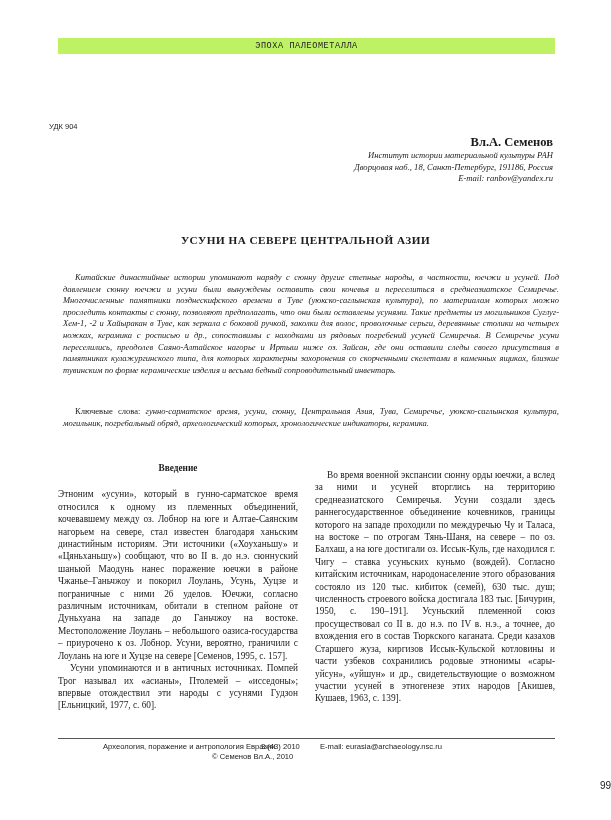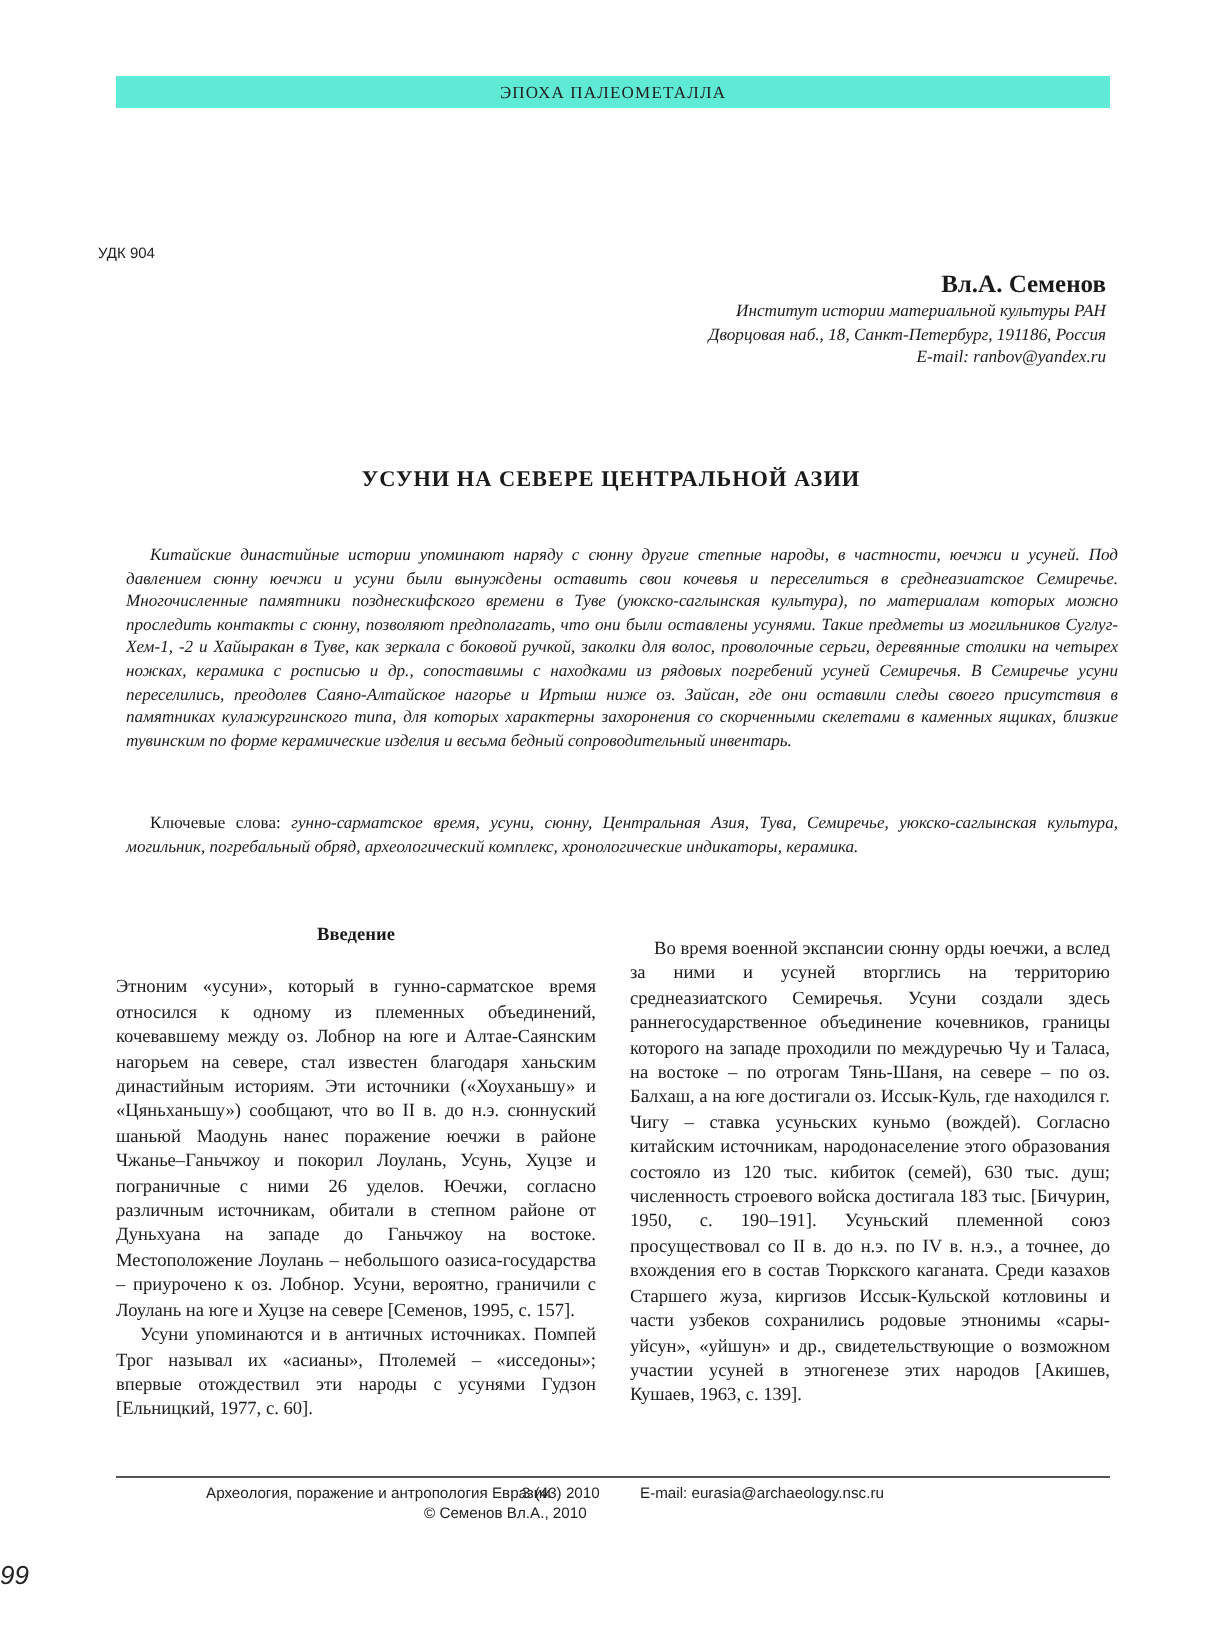--- a/index.html
+++ b/index.html
@@ -1,22 +1,22 @@
 <!DOCTYPE html>
 <html><head>
 <meta charset="utf-8">
 <style>
   html, body { margin: 0; padding: 0; background: #ffffff; }
   body { width: 611px; height: 820px; position: relative; overflow: hidden; color: #1a1a1a; }
   .page { position: absolute; inset: 0; }
 
   .banner {
     position: absolute; left: 58px; top: 38px; width: 497px; height: 16px;
-    background: #5eead4;
-    font-family: Liberation Serif, serif; font-size: 8.5px; letter-spacing: 0.6px;
+    background: #bef264;
+    font-family: Liberation Mono, monospace; font-size: 8.5px; letter-spacing: 0.6px;
     text-align: center; line-height: 16px; color: #222;
   }
 
   .udk {
     position: absolute; left: 49px; top: 122px;
     font-family: "Liberation Sans", sans-serif; font-size: 7.5px; color: #222;
   }
 
   .author-block {
     position: absolute; right: 58px; top: 135px; text-align: right;
@@ -62,22 +62,22 @@
   }
   .footer {
     position: absolute; left: 58px; width: 497px; top: 742px;
     font-family: "Liberation Sans", sans-serif; font-size: 7.6px; line-height: 10px; color: #222;
   }
   .footer-journal { position: absolute; left: 45px; top: 0; white-space: nowrap; }
   .footer-issue { position: absolute; left: 203px; top: 0; white-space: nowrap; }
   .footer-email { position: absolute; left: 262px; top: 0; white-space: nowrap; }
   .footer-copy { position: absolute; left: 154px; top: 10px; white-space: nowrap; }
   .page-number {
-    position: absolute; left: 0; right: 0; top: 780px; text-align: left;
-    font-family: "Liberation Sans", sans-serif; font-size: 13px; color: #222; font-style: italic;
+    position: absolute; left: 0; right: 0; top: 780px; text-align: right;
+    font-family: "Liberation Sans", sans-serif; font-size: 10px; color: #222;
   }
 </style>
 </head>
 <body>
 
 <div class="page">
 
   <div class="banner">ЭПОХА ПАЛЕОМЕТАЛЛА</div>
 
   <div class="udk">УДК 904</div>
@@ -87,21 +87,21 @@
     <div class="author-line">Институт истории материальной культуры РАН</div>
     <div class="author-line">Дворцовая наб., 18, Санкт-Петербург, 191186, Россия</div>
     <div class="author-line">E-mail: ranbov@yandex.ru</div>
   </div>
 
   <div class="title">УСУНИ НА СЕВЕРЕ ЦЕНТРАЛЬНОЙ АЗИИ</div>
 
   <p class="abstract">Китайские династийные истории упоминают наряду с сюнну другие степные народы, в частности, юечжи и усуней. Под давлением сюнну юечжи и усуни были вынуждены оставить свои кочевья и переселиться в среднеазиатское Семиречье. Многочисленные памятники позднескифского времени в Туве (уюкско-саглынская культура), по материалам которых можно проследить контакты с сюнну, позволяют предполагать, что они были оставлены усунями. Такие предметы из могильников Суглуг-Хем-1, -2 и Хайыракан в Туве, как зеркала с боковой ручкой, заколки для волос, проволочные серьги, деревянные столики на четырех ножках, керамика с росписью и др., сопоставимы с находками из рядовых погребений усуней Семиречья. В Семиречье усуни переселились, преодолев Саяно-Алтайское нагорье и Иртыш ниже оз. Зайсан, где они оставили следы своего присутствия в памятниках кулажургинского типа, для которых характерны захоронения со скорченными скелетами в каменных ящиках, близкие тувинским по форме керамические изделия и весьма бедный сопроводительный инвентарь.</p>
 
   <p class="keywords">
-    <span class="kw-label">Ключевые слова: </span><span class="kw-list">гунно-сарматское время, усуни, сюнну, Центральная Азия, Тува, Семиречье, уюкско-саглынская культура, могильник, погребальный обряд, археологический комплекс, хронологические индикаторы, керамика.</span>
+    <span class="kw-label">Ключевые слова: </span><span class="kw-list">гунно-сарматское время, усуни, сюнну, Центральная Азия, Тува, Семиречье, уюкско-саглынская культура, могильник, погребальный обряд, археологический которых, хронологические индикаторы, керамика.</span>
   </p>
 
   <div class="col left">
     <h3 class="section-heading">Введение</h3>
     <p class="para">Этноним «усуни», который в гунно-сарматское время относился к одному из племенных объединений, кочевавшему между оз. Лобнор на юге и Алтае-Саянским нагорьем на севере, стал известен благодаря ханьским династийным историям. Эти источники («Хоуханьшу» и «Цяньханьшу») сообщают, что во II в. до н.э. сюннуский шаньюй Маодунь нанес поражение юечжи в районе Чжанье–Ганьчжоу и покорил Лоулань, Усунь, Хуцзе и пограничные с ними 26 уделов. Юечжи, согласно различным источникам, обитали в степном районе от Дуньхуана на западе до Ганьчжоу на востоке. Местоположение Лоулань – небольшого оазиса-государства – приурочено к оз. Лобнор. Усуни, вероятно, граничили с Лоулань на юге и Хуцзе на севере [Семенов, 1995, с. 157].</p>
     <p class="para indent">Усуни упоминаются и в античных источниках. Помпей Трог называл их «асианы», Птолемей – «исседоны»; впервые отождествил эти народы с усунями Гудзон [Ельницкий, 1977, с. 60].</p>
   </div>
 
   <div class="col right">
     <p class="para indent">Во время военной экспансии сюнну орды юечжи, а вслед за ними и усуней вторглись на территорию среднеазиатского Семиречья. Усуни создали здесь раннегосударственное объединение кочевников, границы которого на западе проходили по междуречью Чу и Таласа, на востоке – по отрогам Тянь-Шаня, на севере – по оз. Балхаш, а на юге достигали оз. Иссык-Куль, где находился г. Чигу – ставка усуньских куньмо (вождей). Согласно китайским источникам, народонаселение этого образования состояло из 120 тыс. кибиток (семей), 630 тыс. душ; численность строевого войска достигала 183 тыс. [Бичурин, 1950, с. 190–191]. Усуньский племенной союз просуществовал со II в. до н.э. по IV в. н.э., а точнее, до вхождения его в состав Тюркского каганата. Среди казахов Старшего жуза, киргизов Иссык-Кульской котловины и части узбеков сохранились родовые этнонимы «сары-уйсун», «уйшун» и др., свидетельствующие о возможном участии усуней в этногенезе этих народов [Акишев, Кушаев, 1963, с. 139].</p>

